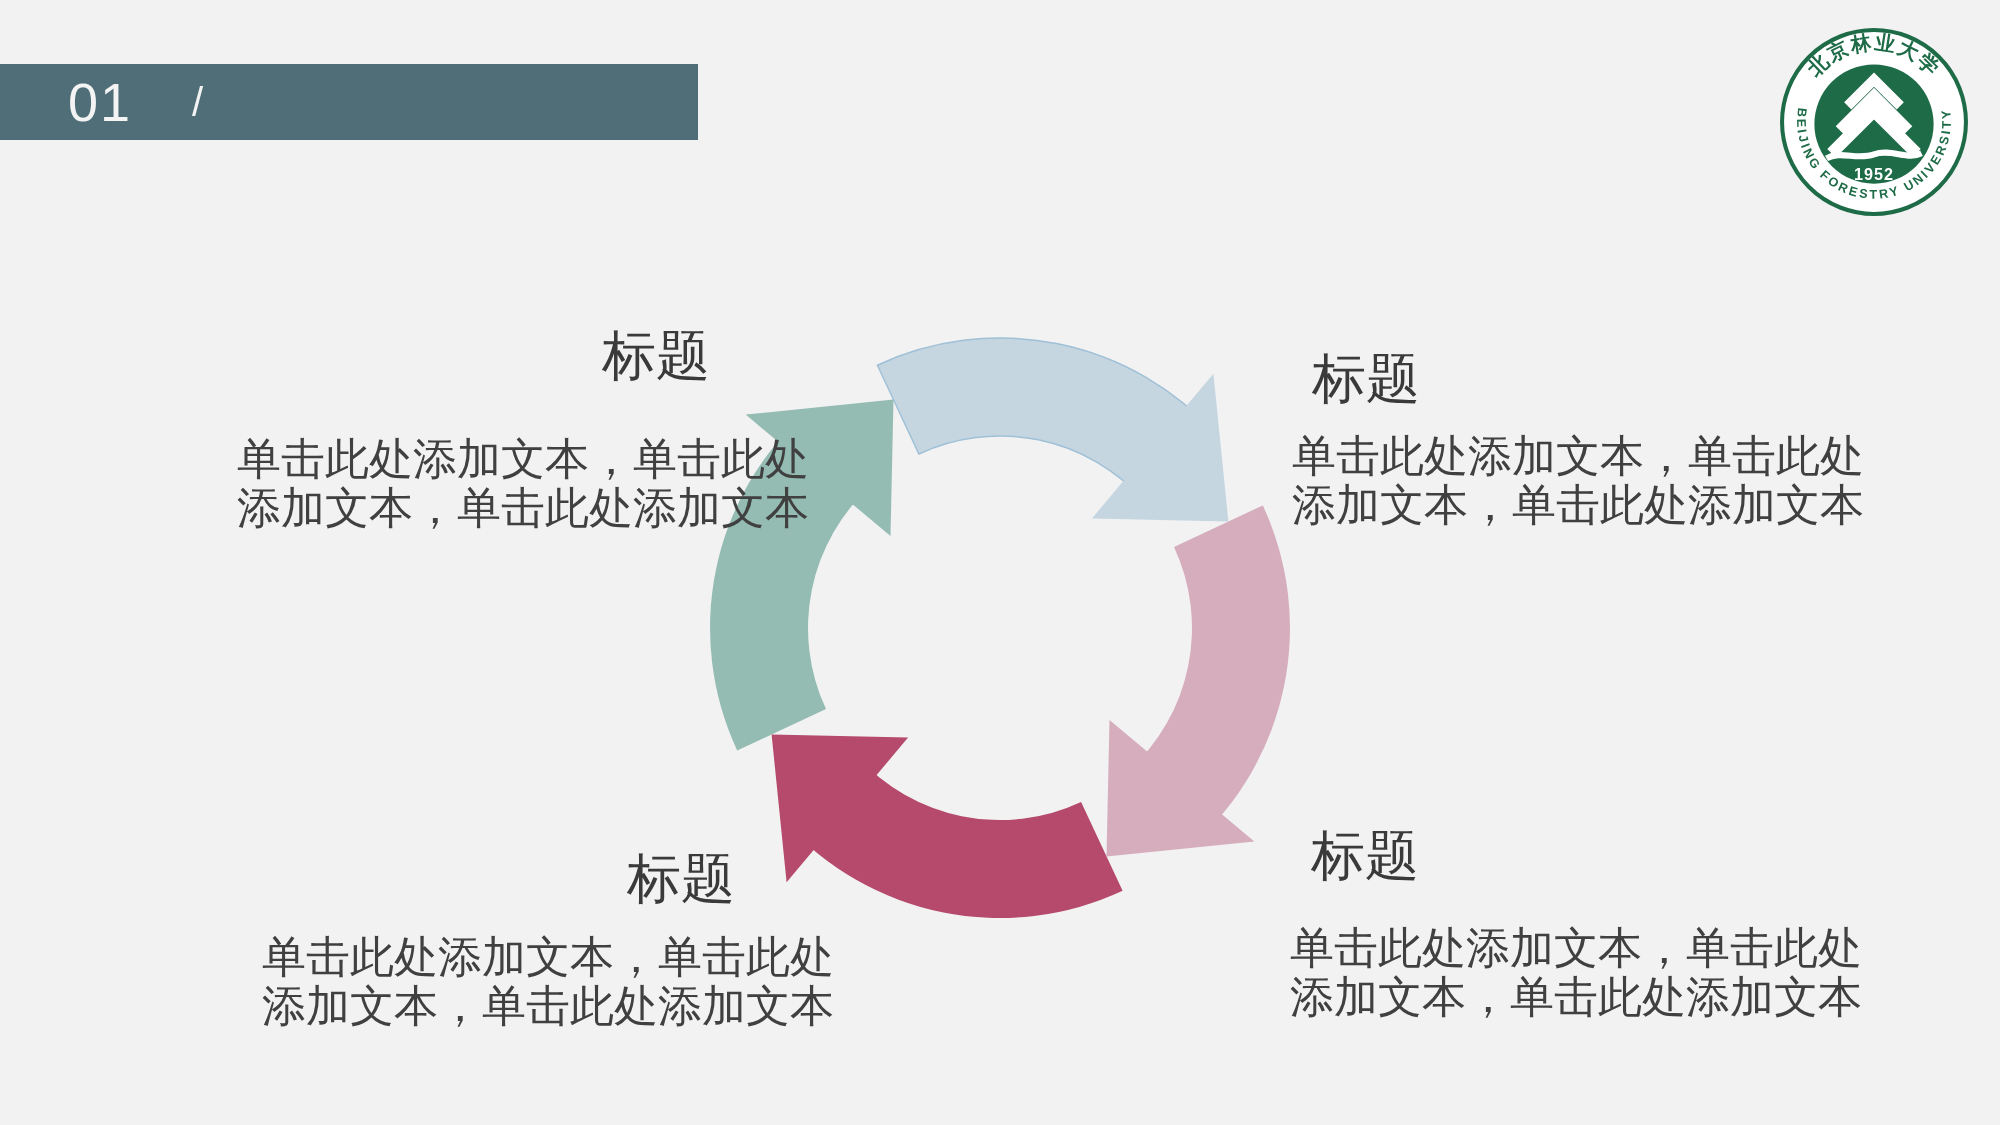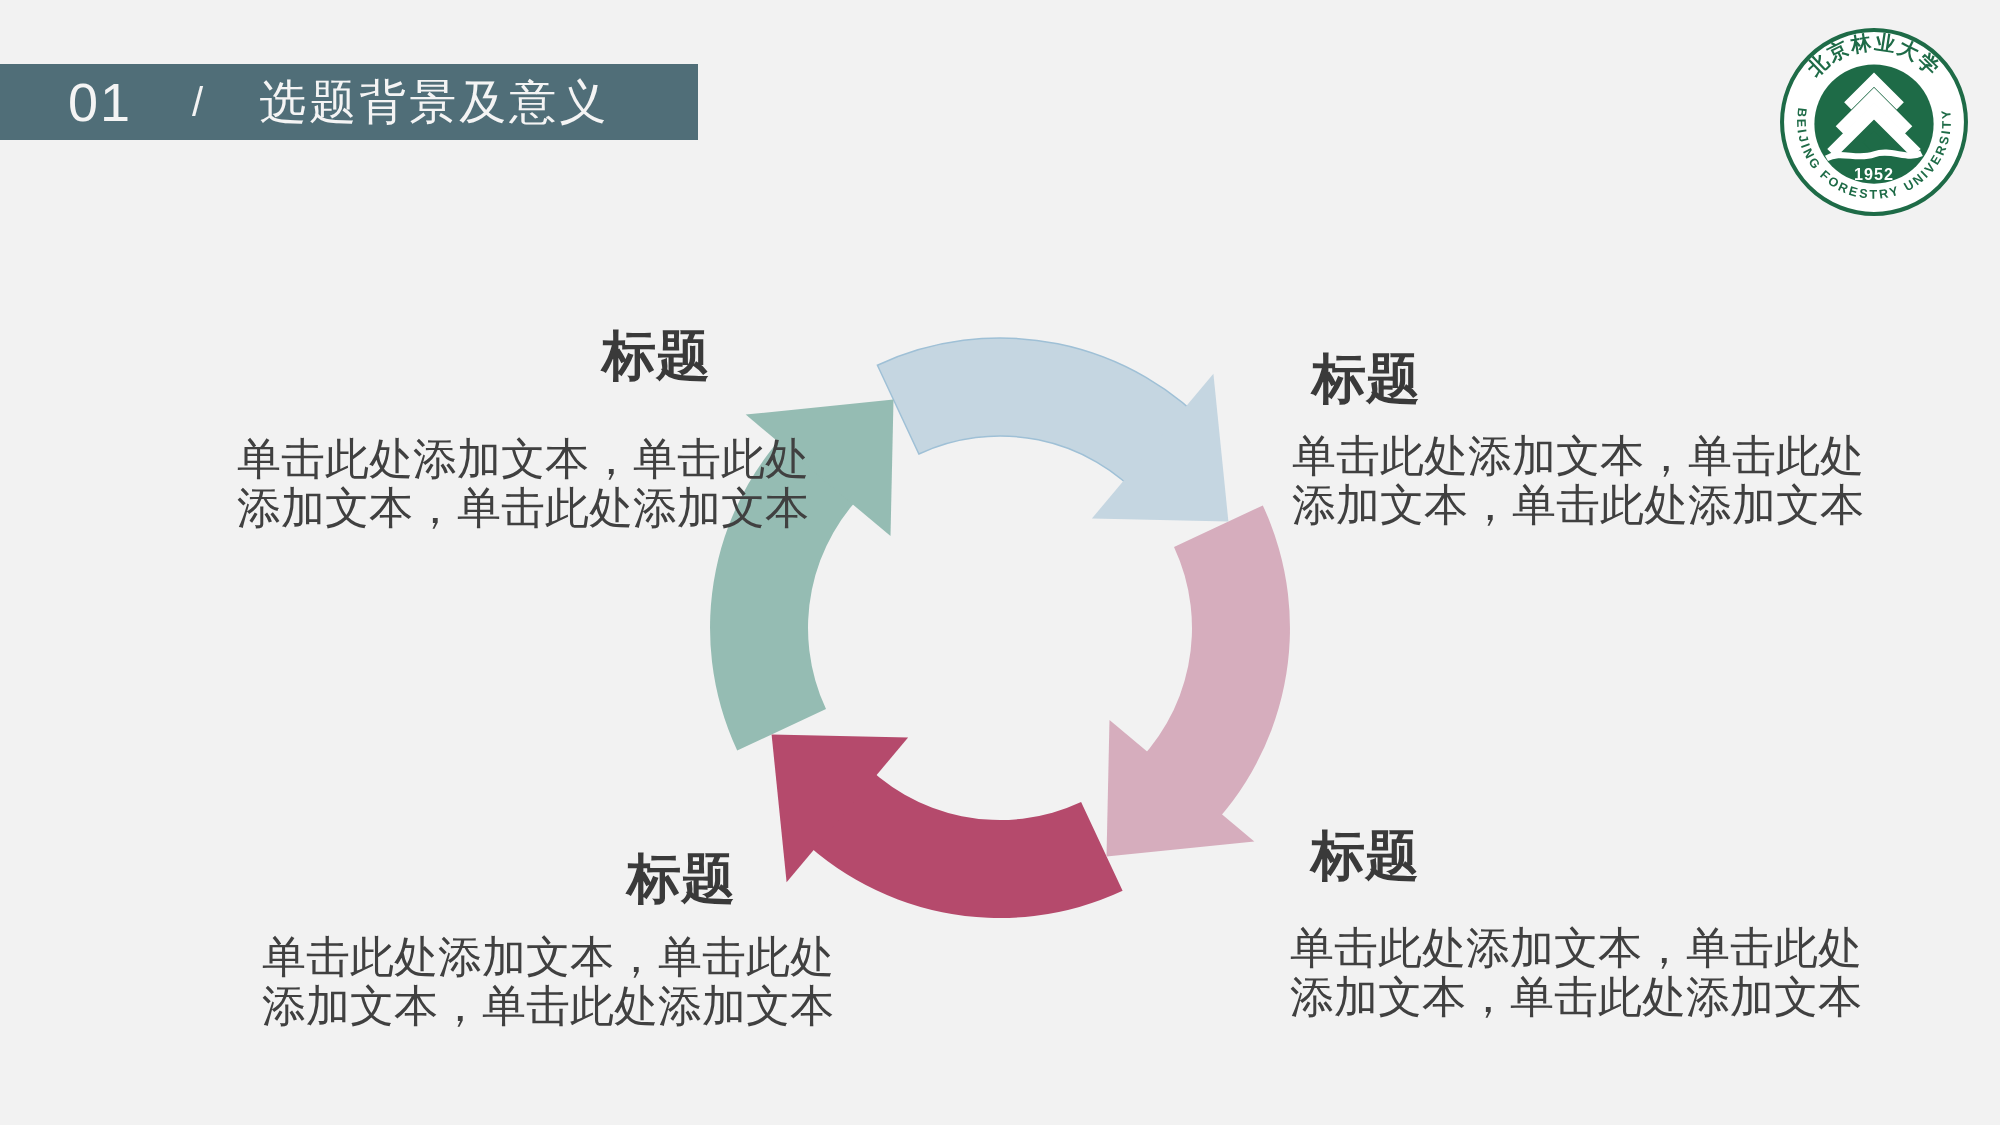--- a/index.html
+++ b/index.html
@@ -41,21 +41,21 @@
     position: absolute;
     left: 690px; top: 318px;
     width: 620px; height: 620px;
   }
   .band-blue { stroke: #9fc0d6; stroke-width: 1.5; }
 
   
   .blk-title {
     position: absolute;
     font-size: 54px;
-    font-weight: 700;
+    font-weight: 400;
     color: #3a3a3a;
     white-space: nowrap;
   }
   .blk-body {
     position: absolute;
     font-size: 44px;
     line-height: 49px;
     color: #404040;
     white-space: nowrap;
   }
@@ -69,21 +69,20 @@
   .b-br { left: 1290px; top: 923px; }
 </style>
 </head>
 <body>
 
 <div class="slide">
 
   <div class="header-bar">
     <span class="h-num">01</span>
     <span class="h-sep">/</span>
-    <span class="h-title">选题背景及意义</span>
   </div>
 
   <svg class="logo" viewBox="0 0 190 190" aria-hidden="true">
     <defs>
       <path id="bfu-arc-top" d="M 29.8,64.6 A 72,72 0 0 1 160.2,64.6" fill="none"></path>
       <path id="bfu-arc-bottom" d="M 32.7,51.4 A 76,76 0 1 0 157.3,51.4" fill="none"></path>
     </defs>
     <circle cx="95" cy="95" r="91" fill="#ffffff" stroke="#1e6b47" stroke-width="4"></circle>
     <text font-size="20" font-weight="bold" fill="#1e6b47" letter-spacing="2">
       <textPath href="#bfu-arc-top" startOffset="50%" text-anchor="middle">北京林业大学</textPath>

